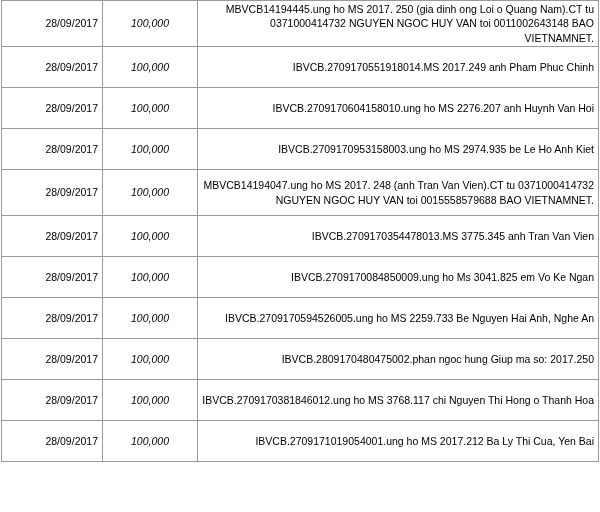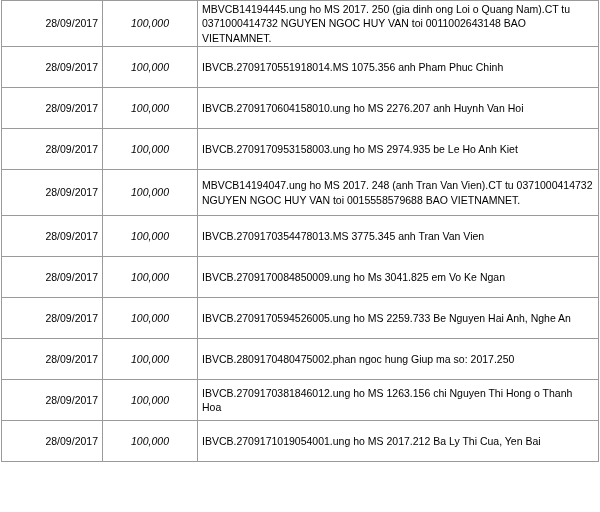--- a/index.html
+++ b/index.html
@@ -39,21 +39,21 @@
     text-align: right;
     white-space: nowrap;
   }
   td.col-amount {
     width: 86px;
     text-align: center;
     white-space: nowrap;
     font-style: italic;
   }
   td.col-desc {
-    text-align: left;
+    text-align: right;
     padding: 3px 10px;
   }
   tr.row-h1 td { height: 40px; }
   tr.row-h2 td { height: 45px; }
 </style>
 </head>
 <body>
 
 <div class="sheet">
   <table class="tx-table">
@@ -61,21 +61,21 @@
 
       <tr class="row-h2">
         <td class="col-date">28/09/2017</td>
         <td class="col-amount">100,000</td>
         <td class="col-desc">MBVCB14194445.ung ho MS 2017. 250 (gia dinh ong Loi o Quang Nam).CT tu 0371000414732 NGUYEN NGOC HUY VAN toi 0011002643148 BAO VIETNAMNET.</td>
       </tr>
 
       <tr class="row-h1">
         <td class="col-date">28/09/2017</td>
         <td class="col-amount">100,000</td>
-        <td class="col-desc">IBVCB.2709170551918014.MS 1075.356 anh Pham Phuc Chinh</td>
+        <td class="col-desc">IBVCB.2709170551918014.MS 2017.249 anh Pham Phuc Chinh</td>
       </tr>
 
       <tr class="row-h1">
         <td class="col-date">28/09/2017</td>
         <td class="col-amount">100,000</td>
         <td class="col-desc">IBVCB.2709170604158010.ung ho MS 2276.207 anh Huynh Van Hoi</td>
       </tr>
 
       <tr class="row-h1">
         <td class="col-date">28/09/2017</td>
@@ -109,21 +109,21 @@
 
       <tr class="row-h1">
         <td class="col-date">28/09/2017</td>
         <td class="col-amount">100,000</td>
         <td class="col-desc">IBVCB.2809170480475002.phan ngoc hung Giup ma so: 2017.250</td>
       </tr>
 
       <tr class="row-h1">
         <td class="col-date">28/09/2017</td>
         <td class="col-amount">100,000</td>
-        <td class="col-desc">IBVCB.2709170381846012.ung ho MS 1263.156 chi Nguyen Thi Hong o Thanh Hoa</td>
+        <td class="col-desc">IBVCB.2709170381846012.ung ho MS 3768.117 chi Nguyen Thi Hong o Thanh Hoa</td>
       </tr>
 
       <tr class="row-h1">
         <td class="col-date">28/09/2017</td>
         <td class="col-amount">100,000</td>
         <td class="col-desc">IBVCB.2709171019054001.ung ho MS 2017.212 Ba Ly Thi Cua, Yen Bai</td>
       </tr>
 
     </tbody>
   </table>

